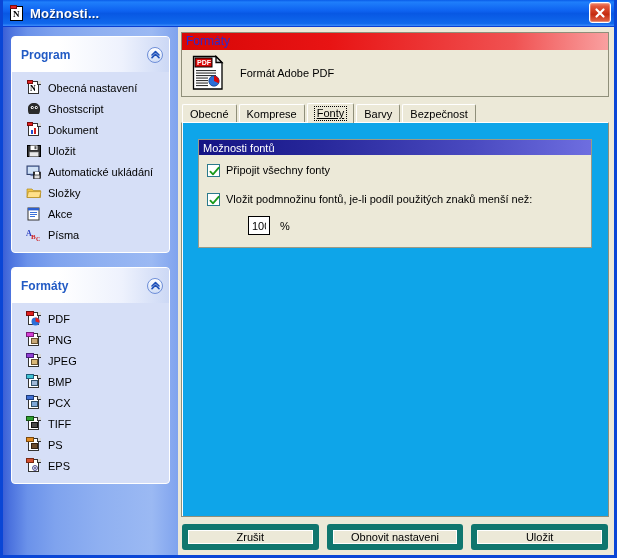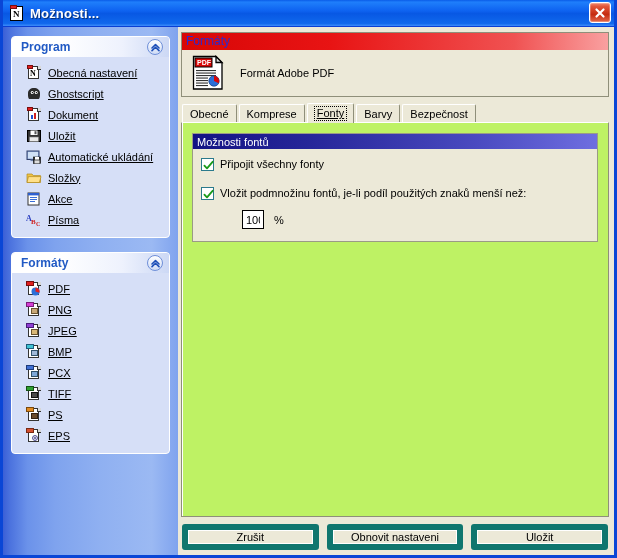--- a/index.html
+++ b/index.html
@@ -92,21 +92,21 @@
   }
   .panel {
     background: #d6dff7;
     border: 1px solid #ffffff;
     border-radius: 4px;
     margin-bottom: 14px;
     overflow: hidden;
     box-shadow: 0 0 0 0 rgba(0,0,0,0);
   }
   .panel-head {
-    height: 20px;
+    height: 35px;
     background: linear-gradient(to right, #ffffff 0%, #ffffff 30%, #eef2fd 70%, #ccd8f5 100%);
     display: flex; align-items: center;
     padding: 0 6px 0 9px;
     position: relative;
   }
   .panel-title {
     font: bold 12px "Liberation Sans", sans-serif;
     color: #215ac4;
     flex: 1;
   }
@@ -128,21 +128,20 @@
   }
   .nav-icon {
     width: 16px; height: 16px;
     margin-right: 6px;
     position: relative;
     flex: 0 0 auto;
   }
   .nav-label {
     font: 11px "Liberation Sans", sans-serif;
     color: #000;
-    text-decoration: underline;
     line-height: 12px;
   }
 
   
   .ic-doc {
     position:absolute; left:2px; top:1px;
     width:11px; height:13px;
     background:#fff; border:1px solid #333;
   }
   .ic-fold {
@@ -230,22 +229,22 @@
     border: 1px dotted #000;
     padding: 0 2px;
     line-height: 13px;
     text-decoration: underline;
   }
 
   #tabpanel {
     flex: 1;
     border: 1px solid #8f8f7a;
     border-top-color: #ffffff;
-    background: #bef264;
-    padding: 10px;
+    background: #0ea5e9;
+    padding: 16px;
     position: relative;
     box-shadow: inset 1px 0 0 #fff;
   }
 
   
   .groupbox {
     border: 1px solid #9a9a86;
     background: #ece9d8;
   }
   .groupbox-head {

